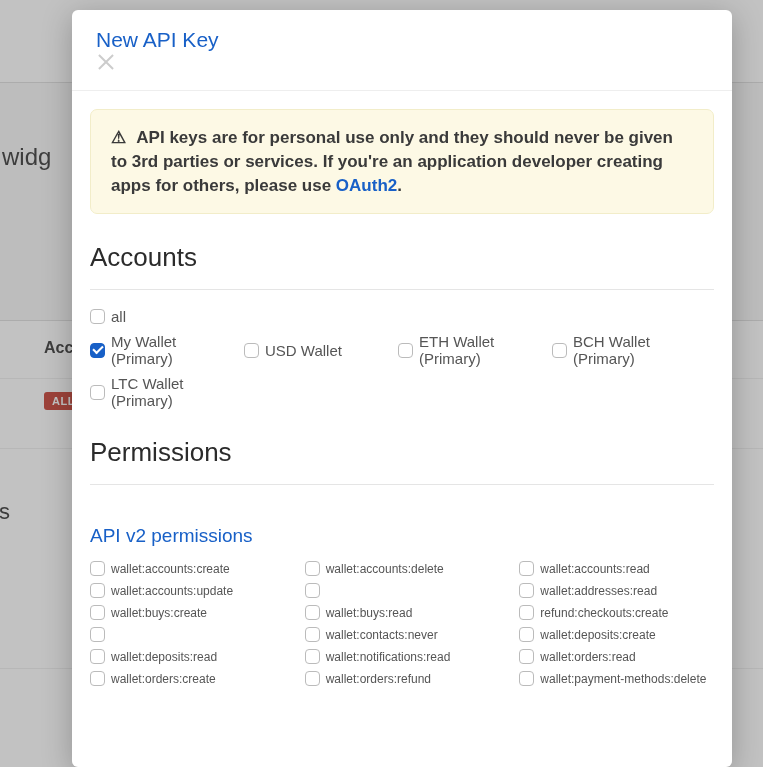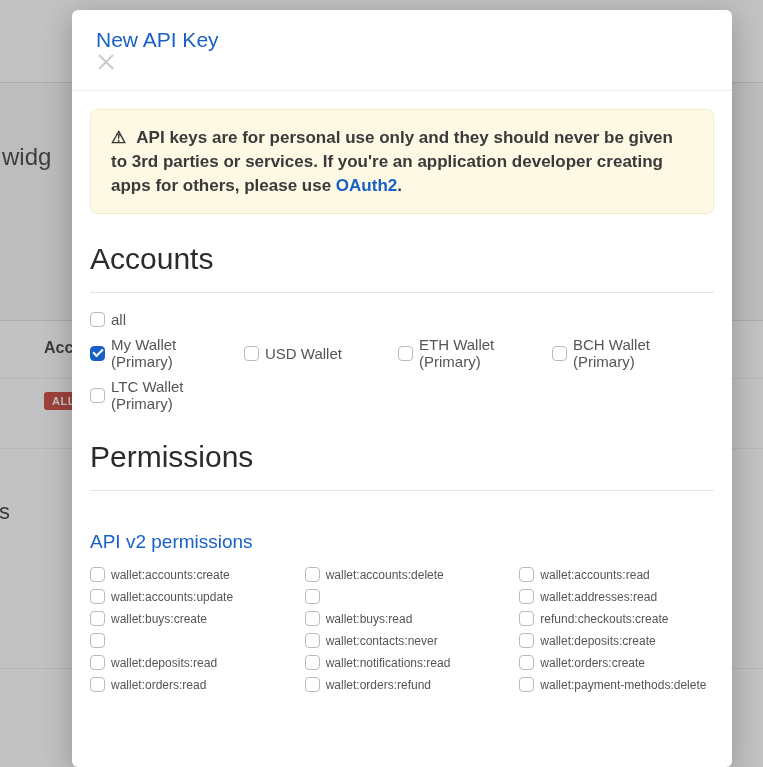--- a/index.html
+++ b/index.html
@@ -78,21 +78,21 @@
     font-weight: 700;
     line-height: 1.4;
   }
   .warning .warn-icon {
     display: inline-block;
     margin-right: 6px;
   }
   .warning a { color: #1860c7; text-decoration: none; }
 
   h2.section {
-    font-size: 30px;
+    font-size: 26px;
     font-weight: 400;
     color: #2b2b2b;
     margin: 28px 0 16px 0;
   }
   hr.sep {
     border: none;
     border-top: 1px solid #e5e5e5;
     margin: 0 0 18px 0;
   }
   .accounts-grid {
@@ -258,28 +258,28 @@
         <div class="chk">
           <span class="box"></span>
           <span>wallet:deposits:read</span>
         </div>
         <div class="chk">
           <span class="box"></span>
           <span>wallet:notifications:read</span>
         </div>
         <div class="chk">
           <span class="box"></span>
+          <span>wallet:orders:read</span>
+        </div>
+        <div class="chk">
+          <span class="box"></span>
           <span>wallet:orders:create</span>
         </div>
         <div class="chk">
           <span class="box"></span>
-          <span>wallet:orders:read</span>
-        </div>
-        <div class="chk">
-          <span class="box"></span>
           <span>wallet:orders:refund</span>
         </div>
         <div class="chk">
           <span class="box"></span>
           <span>wallet:payment-methods:delete</span>
         </div>
       </div>
 
   </div>
 </div>

